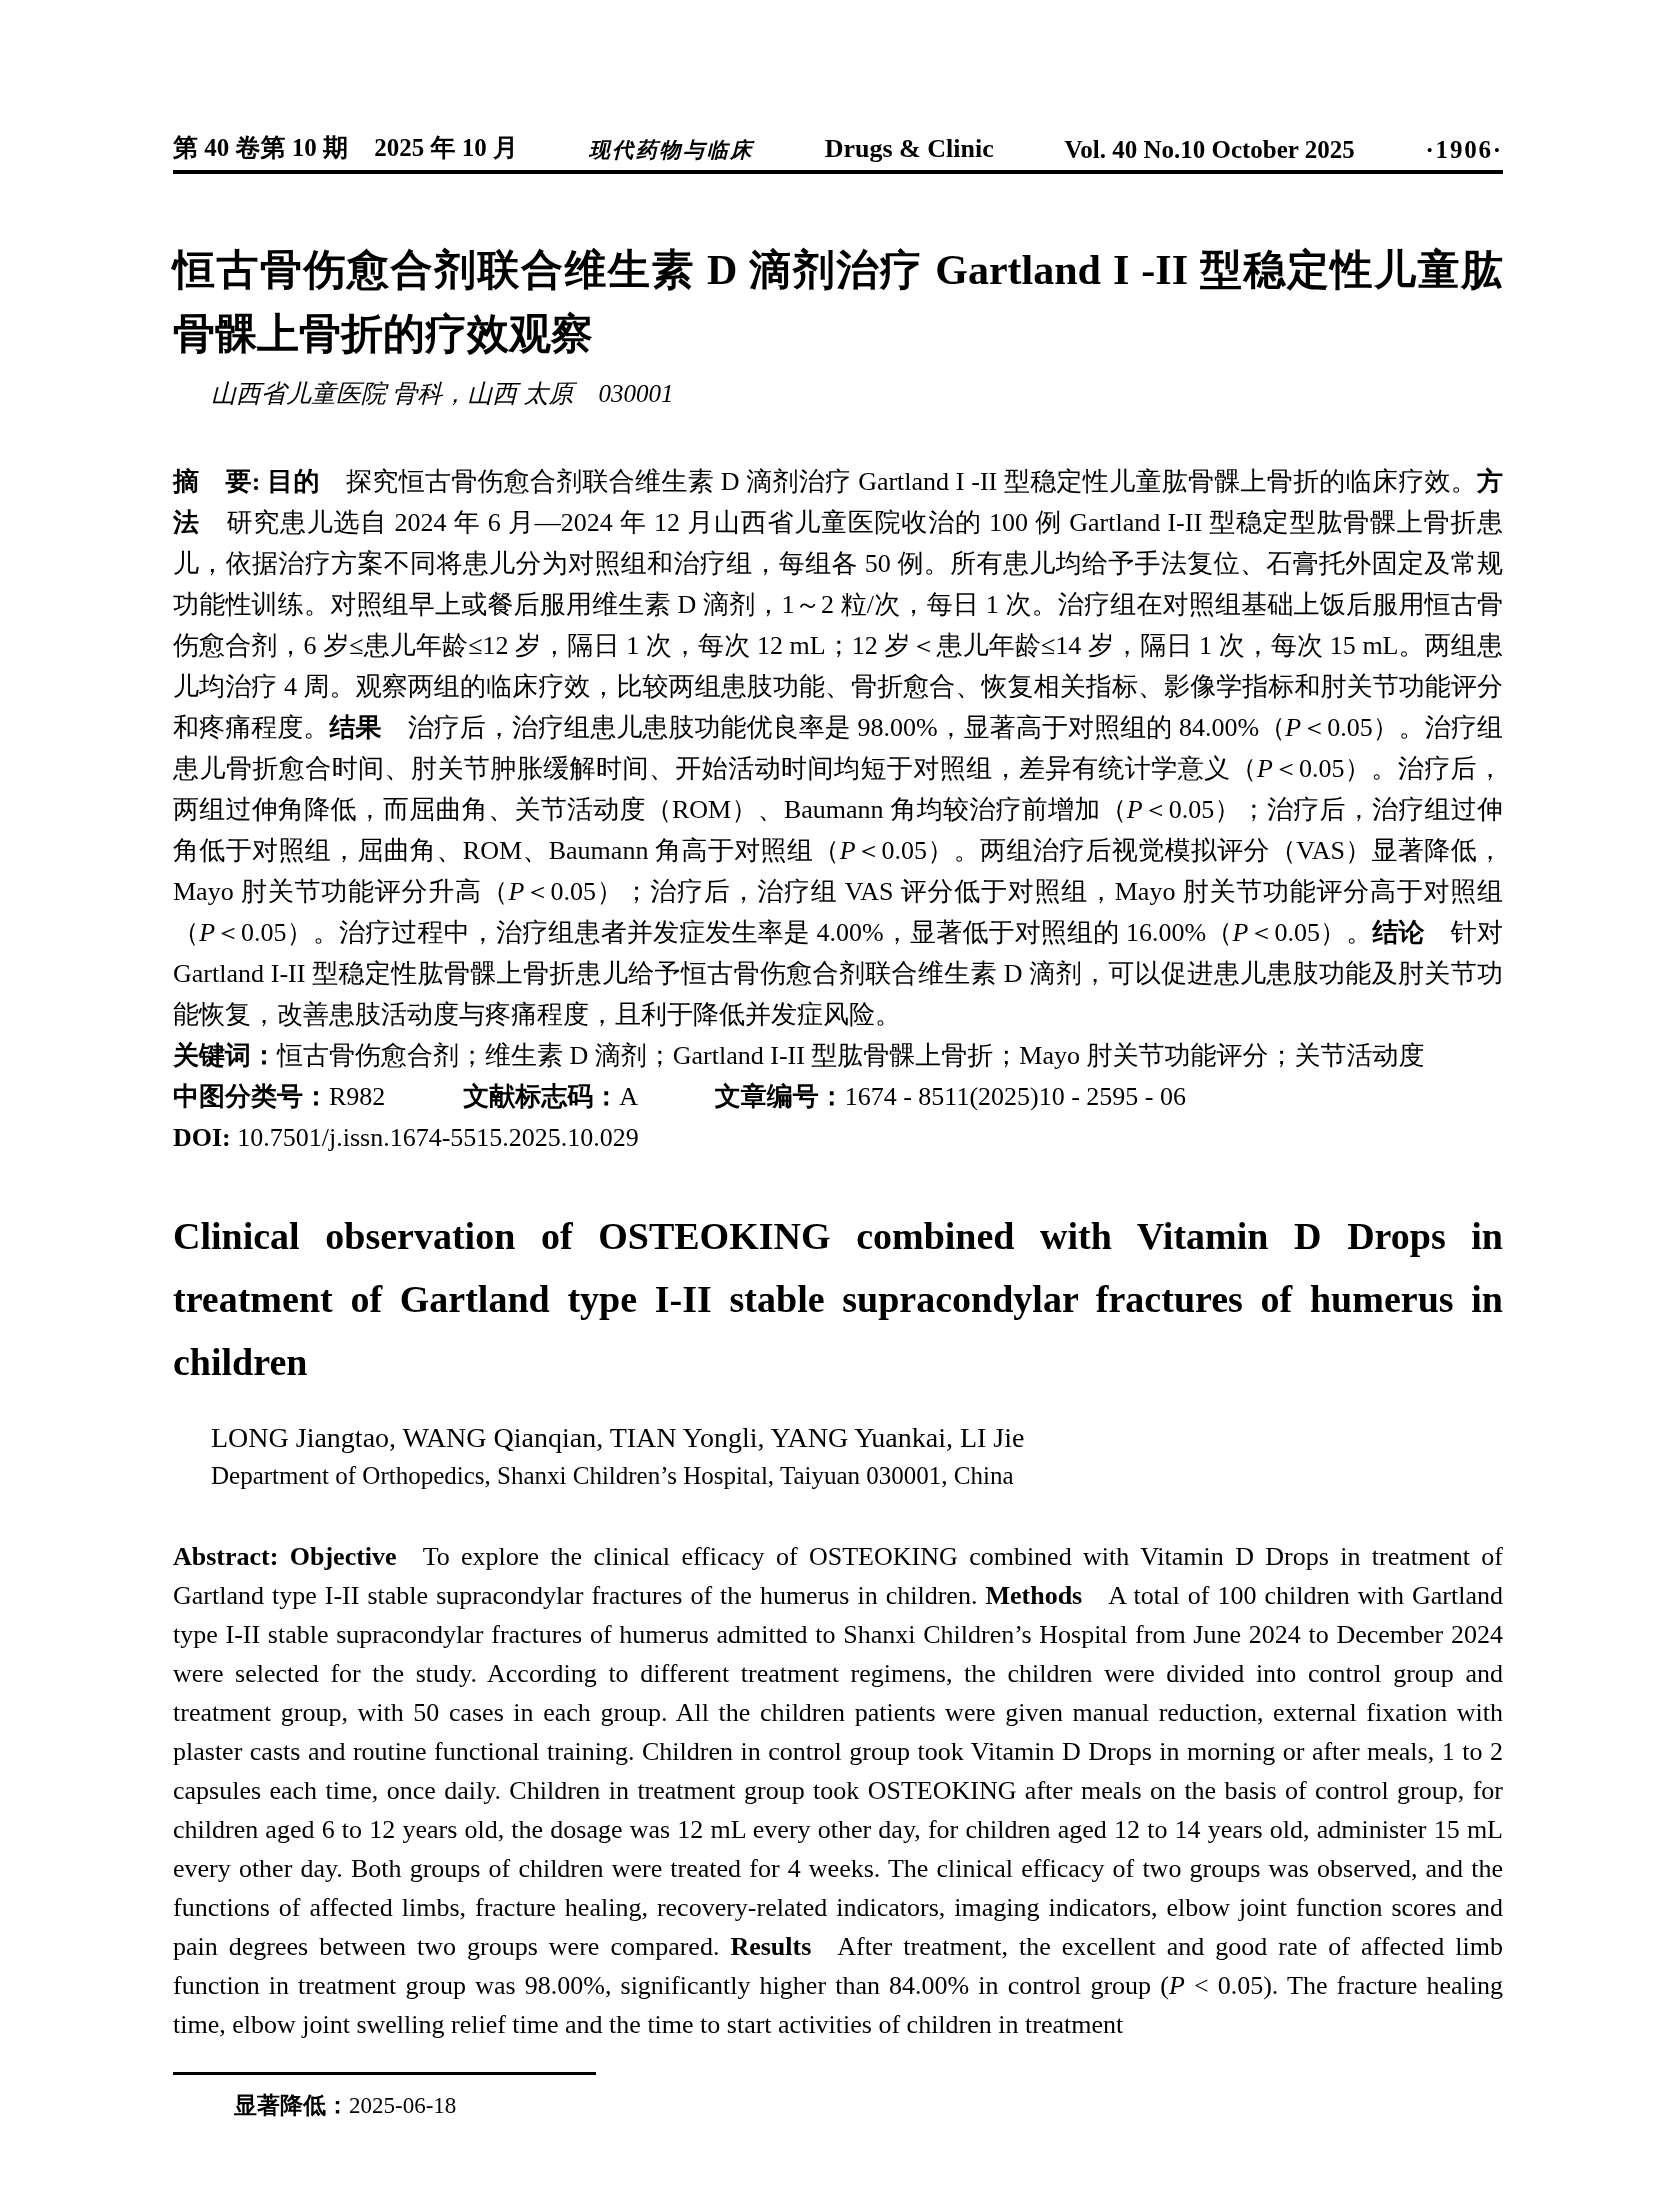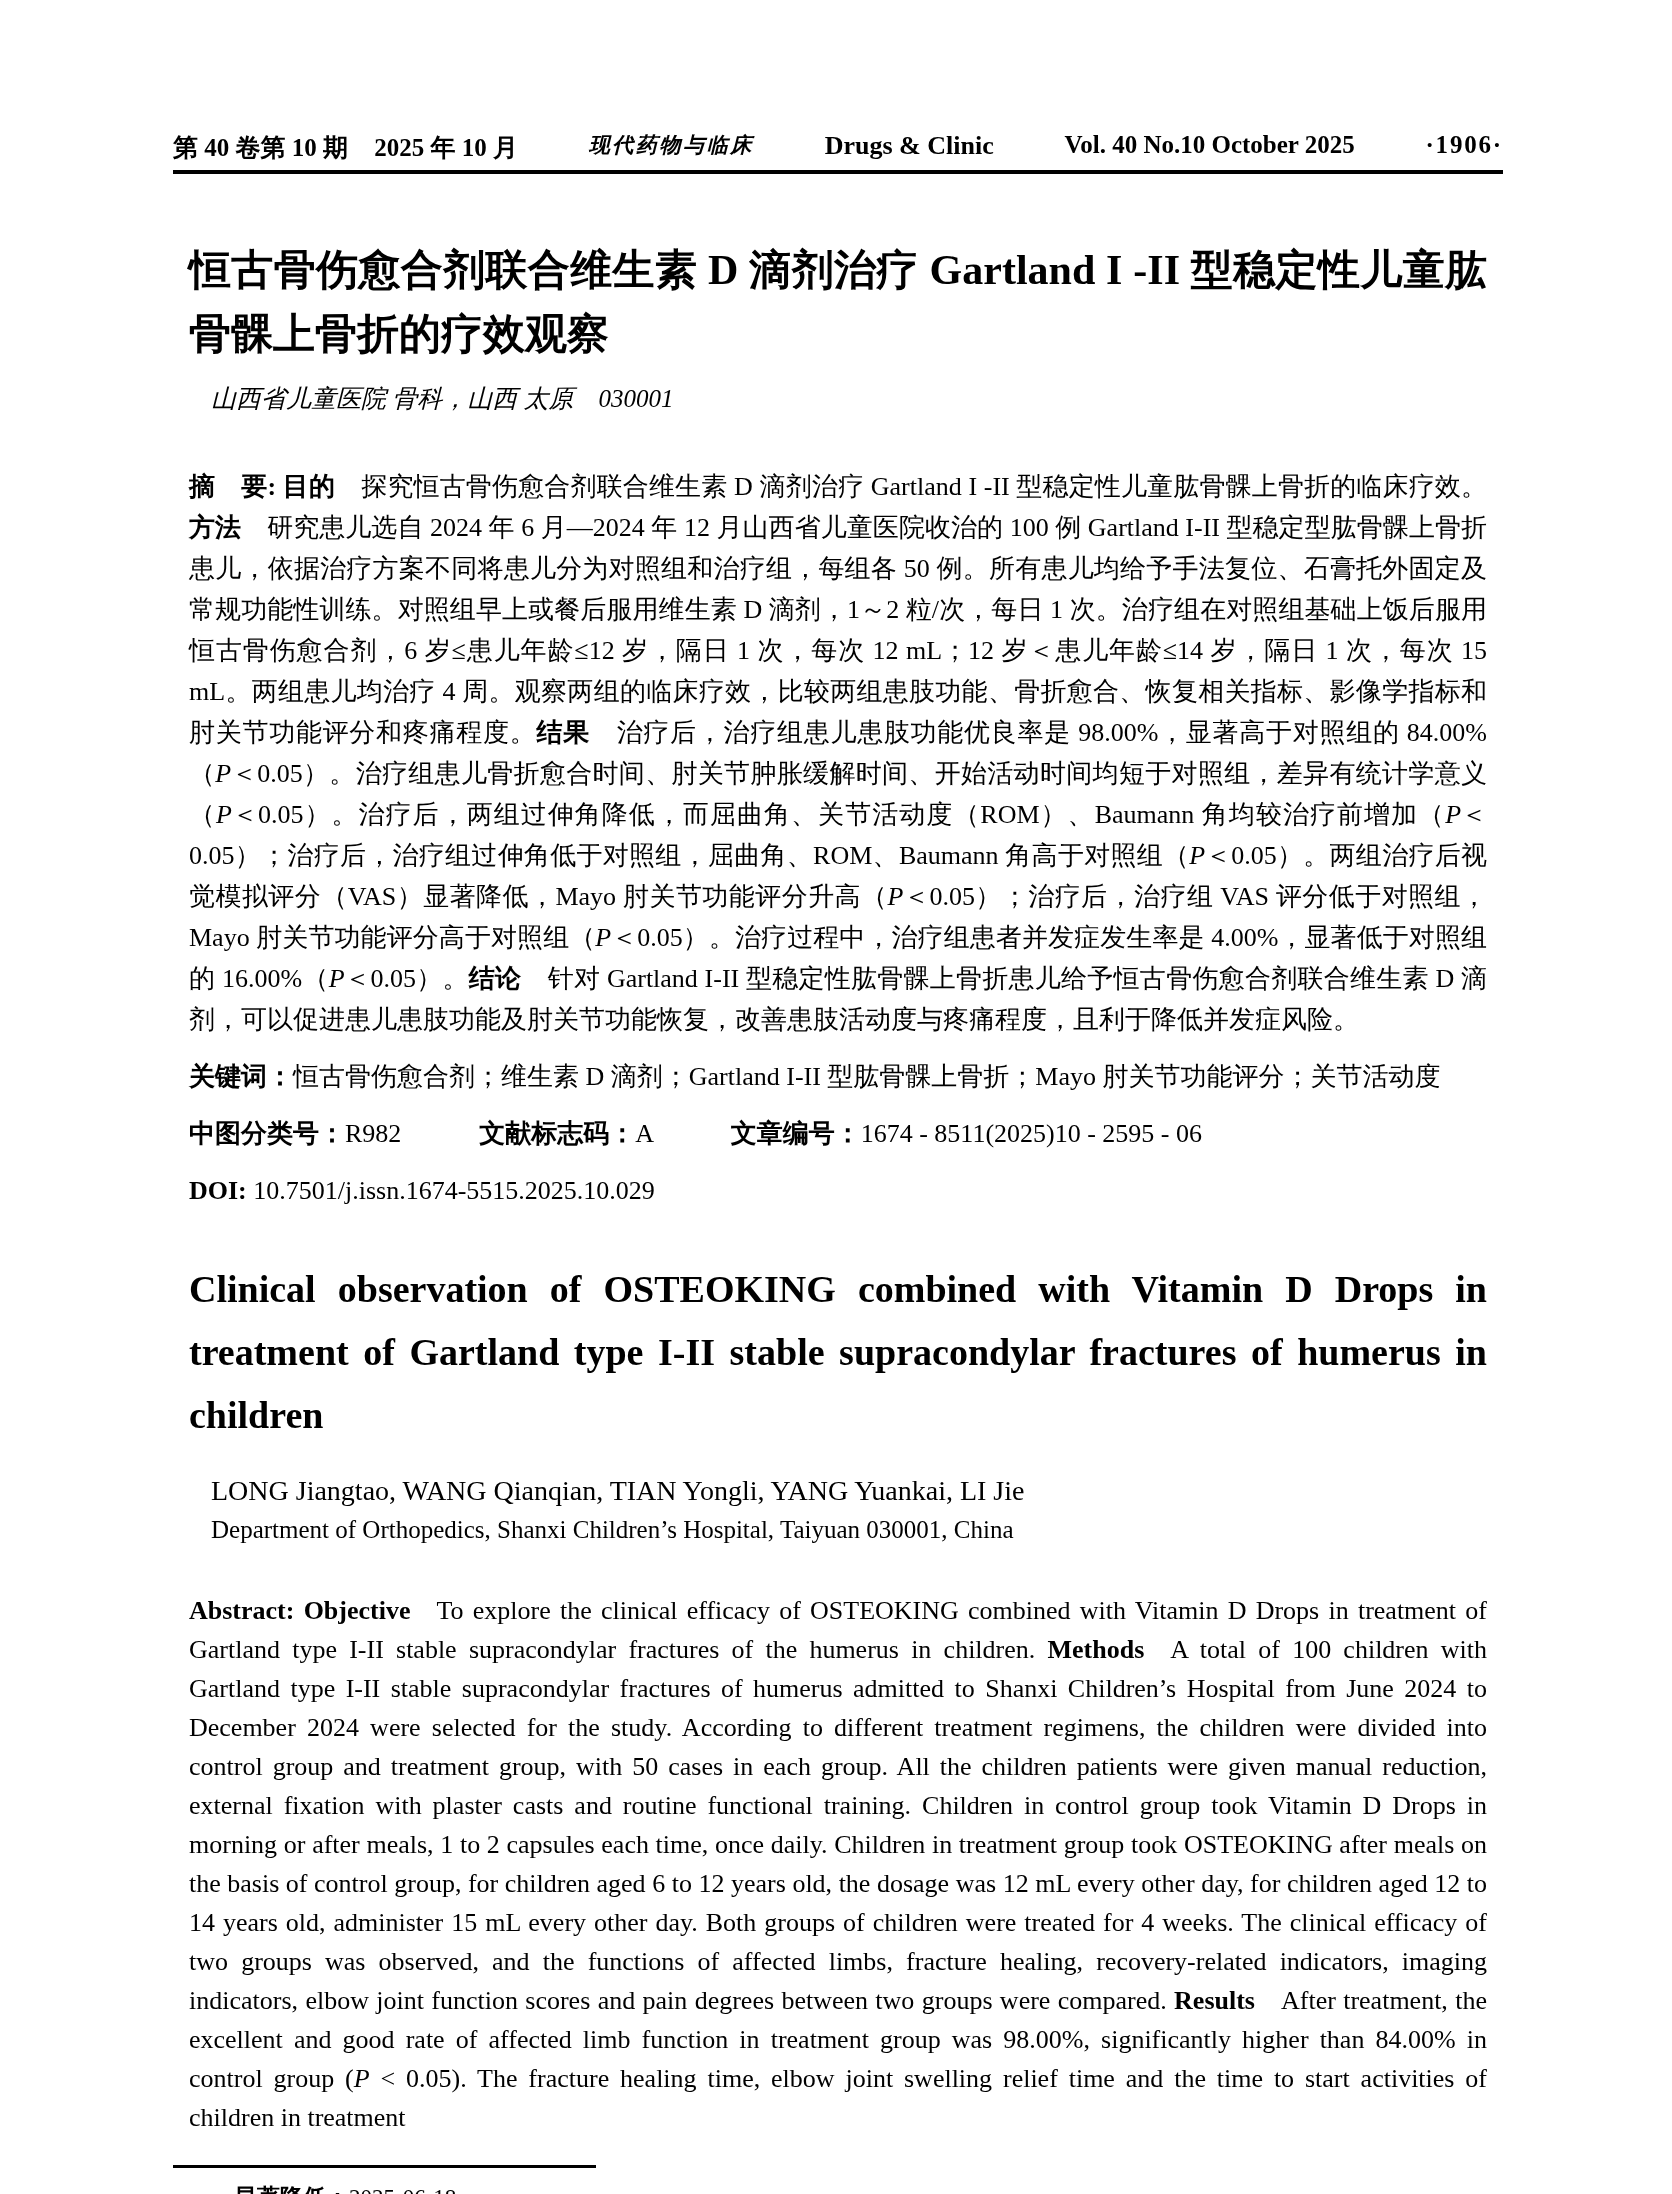--- a/index.html
+++ b/index.html
@@ -4,24 +4,24 @@
 <style>
   html, body { margin:0; padding:0; }
   body {
     width:1672px; height:2253px;
     background:#ffffff; color:#000000;
     font-family:"Liberation Serif","DejaVu Serif",serif;
     overflow:hidden;
   }
   .page { position:relative; width:1672px; height:2253px; }
   .content { position:absolute; left:173px; top:0; width:1330px; }
-  h1,h2,p { margin:16px; padding:0; font-weight:normal; }
+  h1,h2,p { margin:0; padding:0; font-weight:normal; }
 
   .header-row {
-    display:flex; justify-content:space-between; align-items:flex-start;
+    display:flex; justify-content:space-between; align-items:flex-end;
     margin-top:131px; font-weight:bold; font-size:25px; white-space:nowrap;
   }
   .issue-group span + span { margin-left:20px; }
   .journal-cn { font-size:21px; font-style:italic; letter-spacing:2.6px; }
   .journal-en { font-size:26px; }
   .page-no { letter-spacing:1.8px; }
   .header-rule { border-top:4.8px solid #000; margin-top:6.1px; }
 
   .title-cn { font-size:42px; font-weight:bold; line-height:64px; margin-top:64px; text-align:justify; }
   .authors-cn { font-size:28px; font-style:italic; margin:28px 0 0 38px; }

